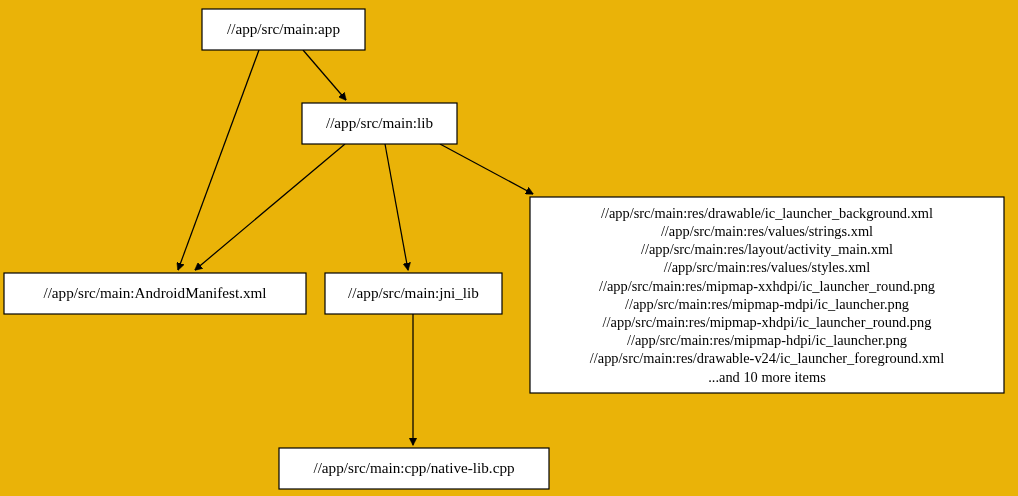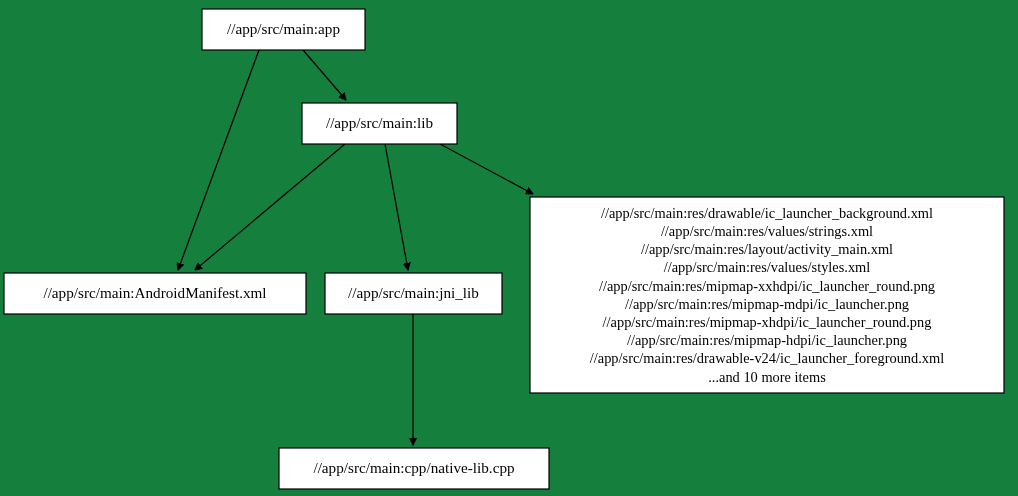--- a/index.html
+++ b/index.html
@@ -10,21 +10,21 @@
   body {
     width: 1018px;
     height: 496px;
     overflow: hidden;
     font-family: "Liberation Serif", "DejaVu Serif", serif;
   }
   #graph-root {
     position: relative;
     width: 1018px;
     height: 496px;
-    background: #15803d;
+    background: #eab308;
   }
   svg#graph-canvas {
     position: absolute;
     top: 0;
     left: 0;
     width: 1018px;
     height: 496px;
     display: block;
   }
   .node-box {

